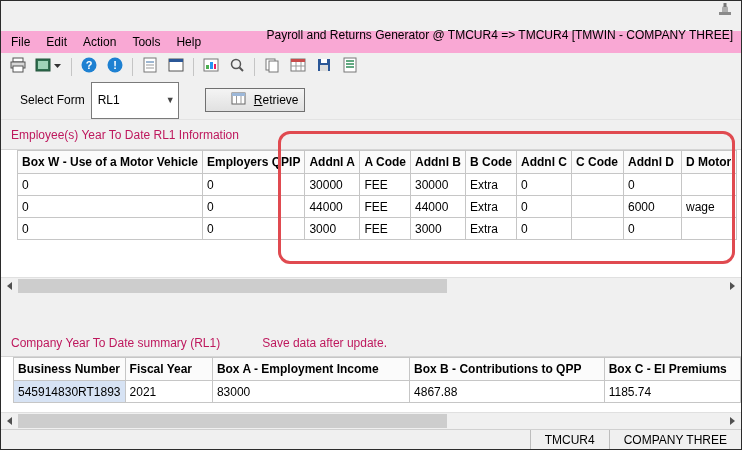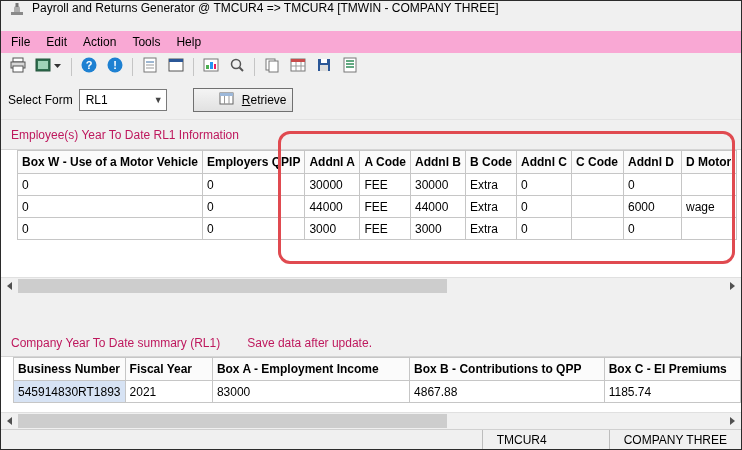--- a/index.html
+++ b/index.html
@@ -1,44 +1,44 @@
 <!DOCTYPE html>
 <html><head>
 <meta charset="utf-8">
 <style>
   * { margin:0; padding:0; box-sizing:border-box; }
   body { font-family:"Liberation Sans", sans-serif; background:#ffffff; }
   .window { position:relative; width:742px; height:450px; border:1px solid #2b2b2b; background:#f0f0f0; overflow:hidden; }
 
   
-  .titlebar { height:30px; display:flex; align-items:flex-start; gap:7px; padding:0 8px; background:#f0f0f0; }
+  .titlebar { height:30px; display:flex; align-items:flex-end; gap:7px; padding:0 8px; background:#f0f0f0;flex-direction:column; }
   .title-text { font-size:12px; color:#000; white-space:nowrap; }
 
   
   .menubar { height:22px; display:flex; align-items:center; padding:0 2px; font-size:12px; background:#f9a8d4; }
   .menu-item { padding:3px 8px; cursor:default; }
 
   
   .toolbar { height:28px; display:flex; align-items:center; padding:0 4px; background:#f0f0f0; }
   .tbtn { width:26px; height:24px; display:flex; align-items:center; justify-content:center; border:1px solid transparent; }
   .tbtn.wide { width:36px; }
   .tsep { width:1px; height:18px; background:#c5c5c5; margin:0 4px; }
 
   
   .formbar { height:38px; display:flex; align-items:center; padding:0 7px; font-size:12px; }
-  .form-label { margin-right:6px; }
-  .combo { width:88px; height:22px; border:1px solid #7a7a7a; background:#fff; display:flex; align-items:center; justify-content:space-between; padding:0 3px 0 6px; }
+  .form-label { margin-right:6px;margin-left:12px; }
+  .combo { width:88px; height:37px; border:1px solid #7a7a7a; background:#fff; display:flex; align-items:center; justify-content:space-between; padding:0 3px 0 6px; }
   .combo-arrow { font-size:9px; color:#444; }
   .retrieve { height:24px; min-width:100px; margin-left:26px; border:1px solid #707070; background:linear-gradient(#f4f4f4,#e1e1e1); display:inline-flex; align-items:center; justify-content:center; gap:7px; font-size:12px; font-family:"Liberation Sans", sans-serif;padding-left:20px; }
   .retrieve-label { display:inline-block; }
   .retrieve-label::first-letter { text-decoration:underline; }
 
   
   .band { height:30px; display:flex; align-items:center; padding:0 10px; font-size:12px; border-top:1px solid #e3e3e3; }
-  .band.second { height:26px; gap:27px; border-top:none; }
+  .band.second { height:26px; gap:42px; border-top:none; }
   .blue-label { color:#be185d; }
 
   
   .grid-area { background:#ffffff; border-top:1px solid #d5d5d5; position:relative; }
   .grid-area.employee { height:128px; }
   .grid-area.company { height:56px; }
   table.grid { border-collapse:collapse; table-layout:fixed; font-size:12px; margin-left:16px; }
   table.grid th, table.grid td { border:1px solid #c6c6c6; height:22px; padding:0 4px; text-align:left; overflow:hidden; white-space:nowrap; }
   table.grid th { font-weight:bold; background:#fbfbfb; height:23px; }
   td.cell-selected { background:#d7e3f4; }
@@ -51,21 +51,21 @@
   .sb-arrow { position:absolute; top:0; width:17px; height:16px; background:#f0f0f0; display:flex; align-items:center; justify-content:center; }
   .sb-arrow.left { left:0; }
   .sb-arrow.right { right:0; }
   .sb-tri-left { width:0; height:0; border-top:4px solid transparent; border-bottom:4px solid transparent; border-right:5px solid #505050; }
   .sb-tri-right { width:0; height:0; border-top:4px solid transparent; border-bottom:4px solid transparent; border-left:5px solid #505050; }
   .sb-thumb { position:absolute; top:1px; left:17px; width:58%; height:14px; background:#cdcdcd; }
 
   .gap { height:36px; background:#f0f0f0; }
 
   
-  .statusbar { height:20px; background:#f0f0f0; border-top:1px solid #d0d0d0; display:flex; align-items:stretch; justify-content:flex-end; font-size:12px;gap:48px; }
+  .statusbar { height:20px; background:#f0f0f0; border-top:1px solid #d0d0d0; display:flex; align-items:stretch; justify-content:flex-end; font-size:12px; }
   .status-panel { display:flex; align-items:center; justify-content:center; padding:0 14px; border-left:1px solid #bdbdbd; min-width:78px; }
 </style>
 </head>
 <body>
 
 <div class="window">
 
   <div class="titlebar">
     <span>
       <svg width="16" height="16">

